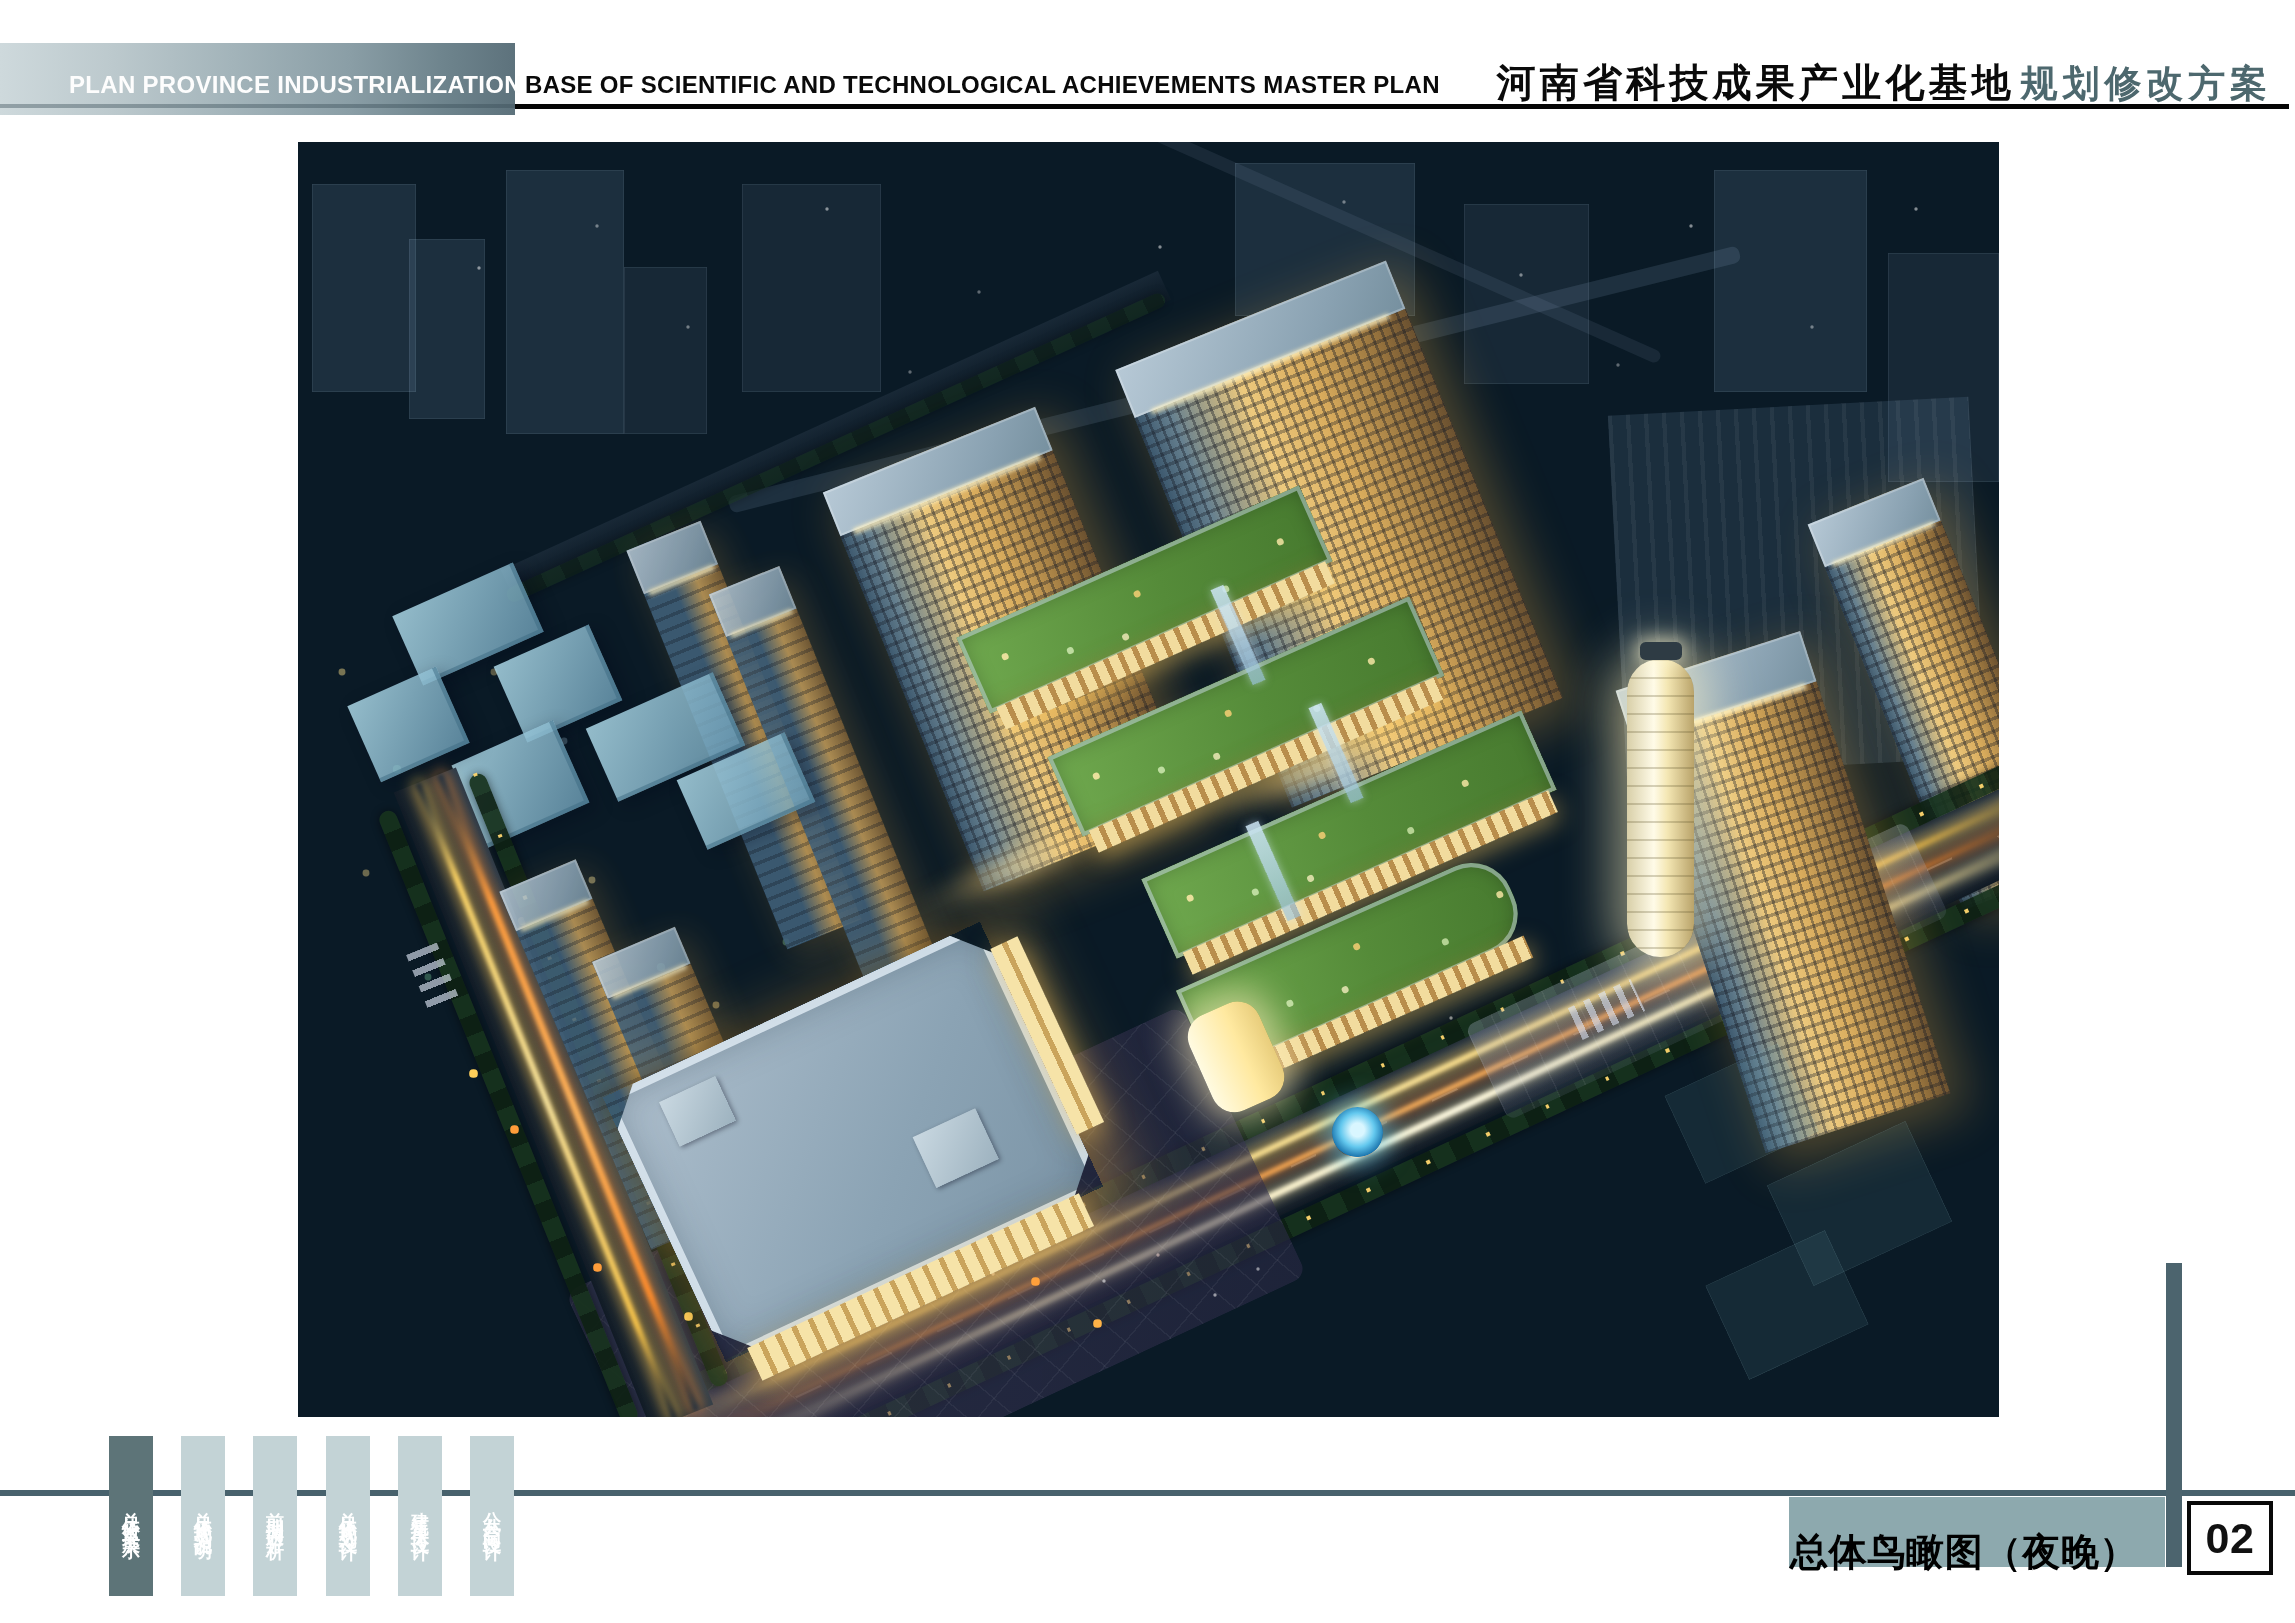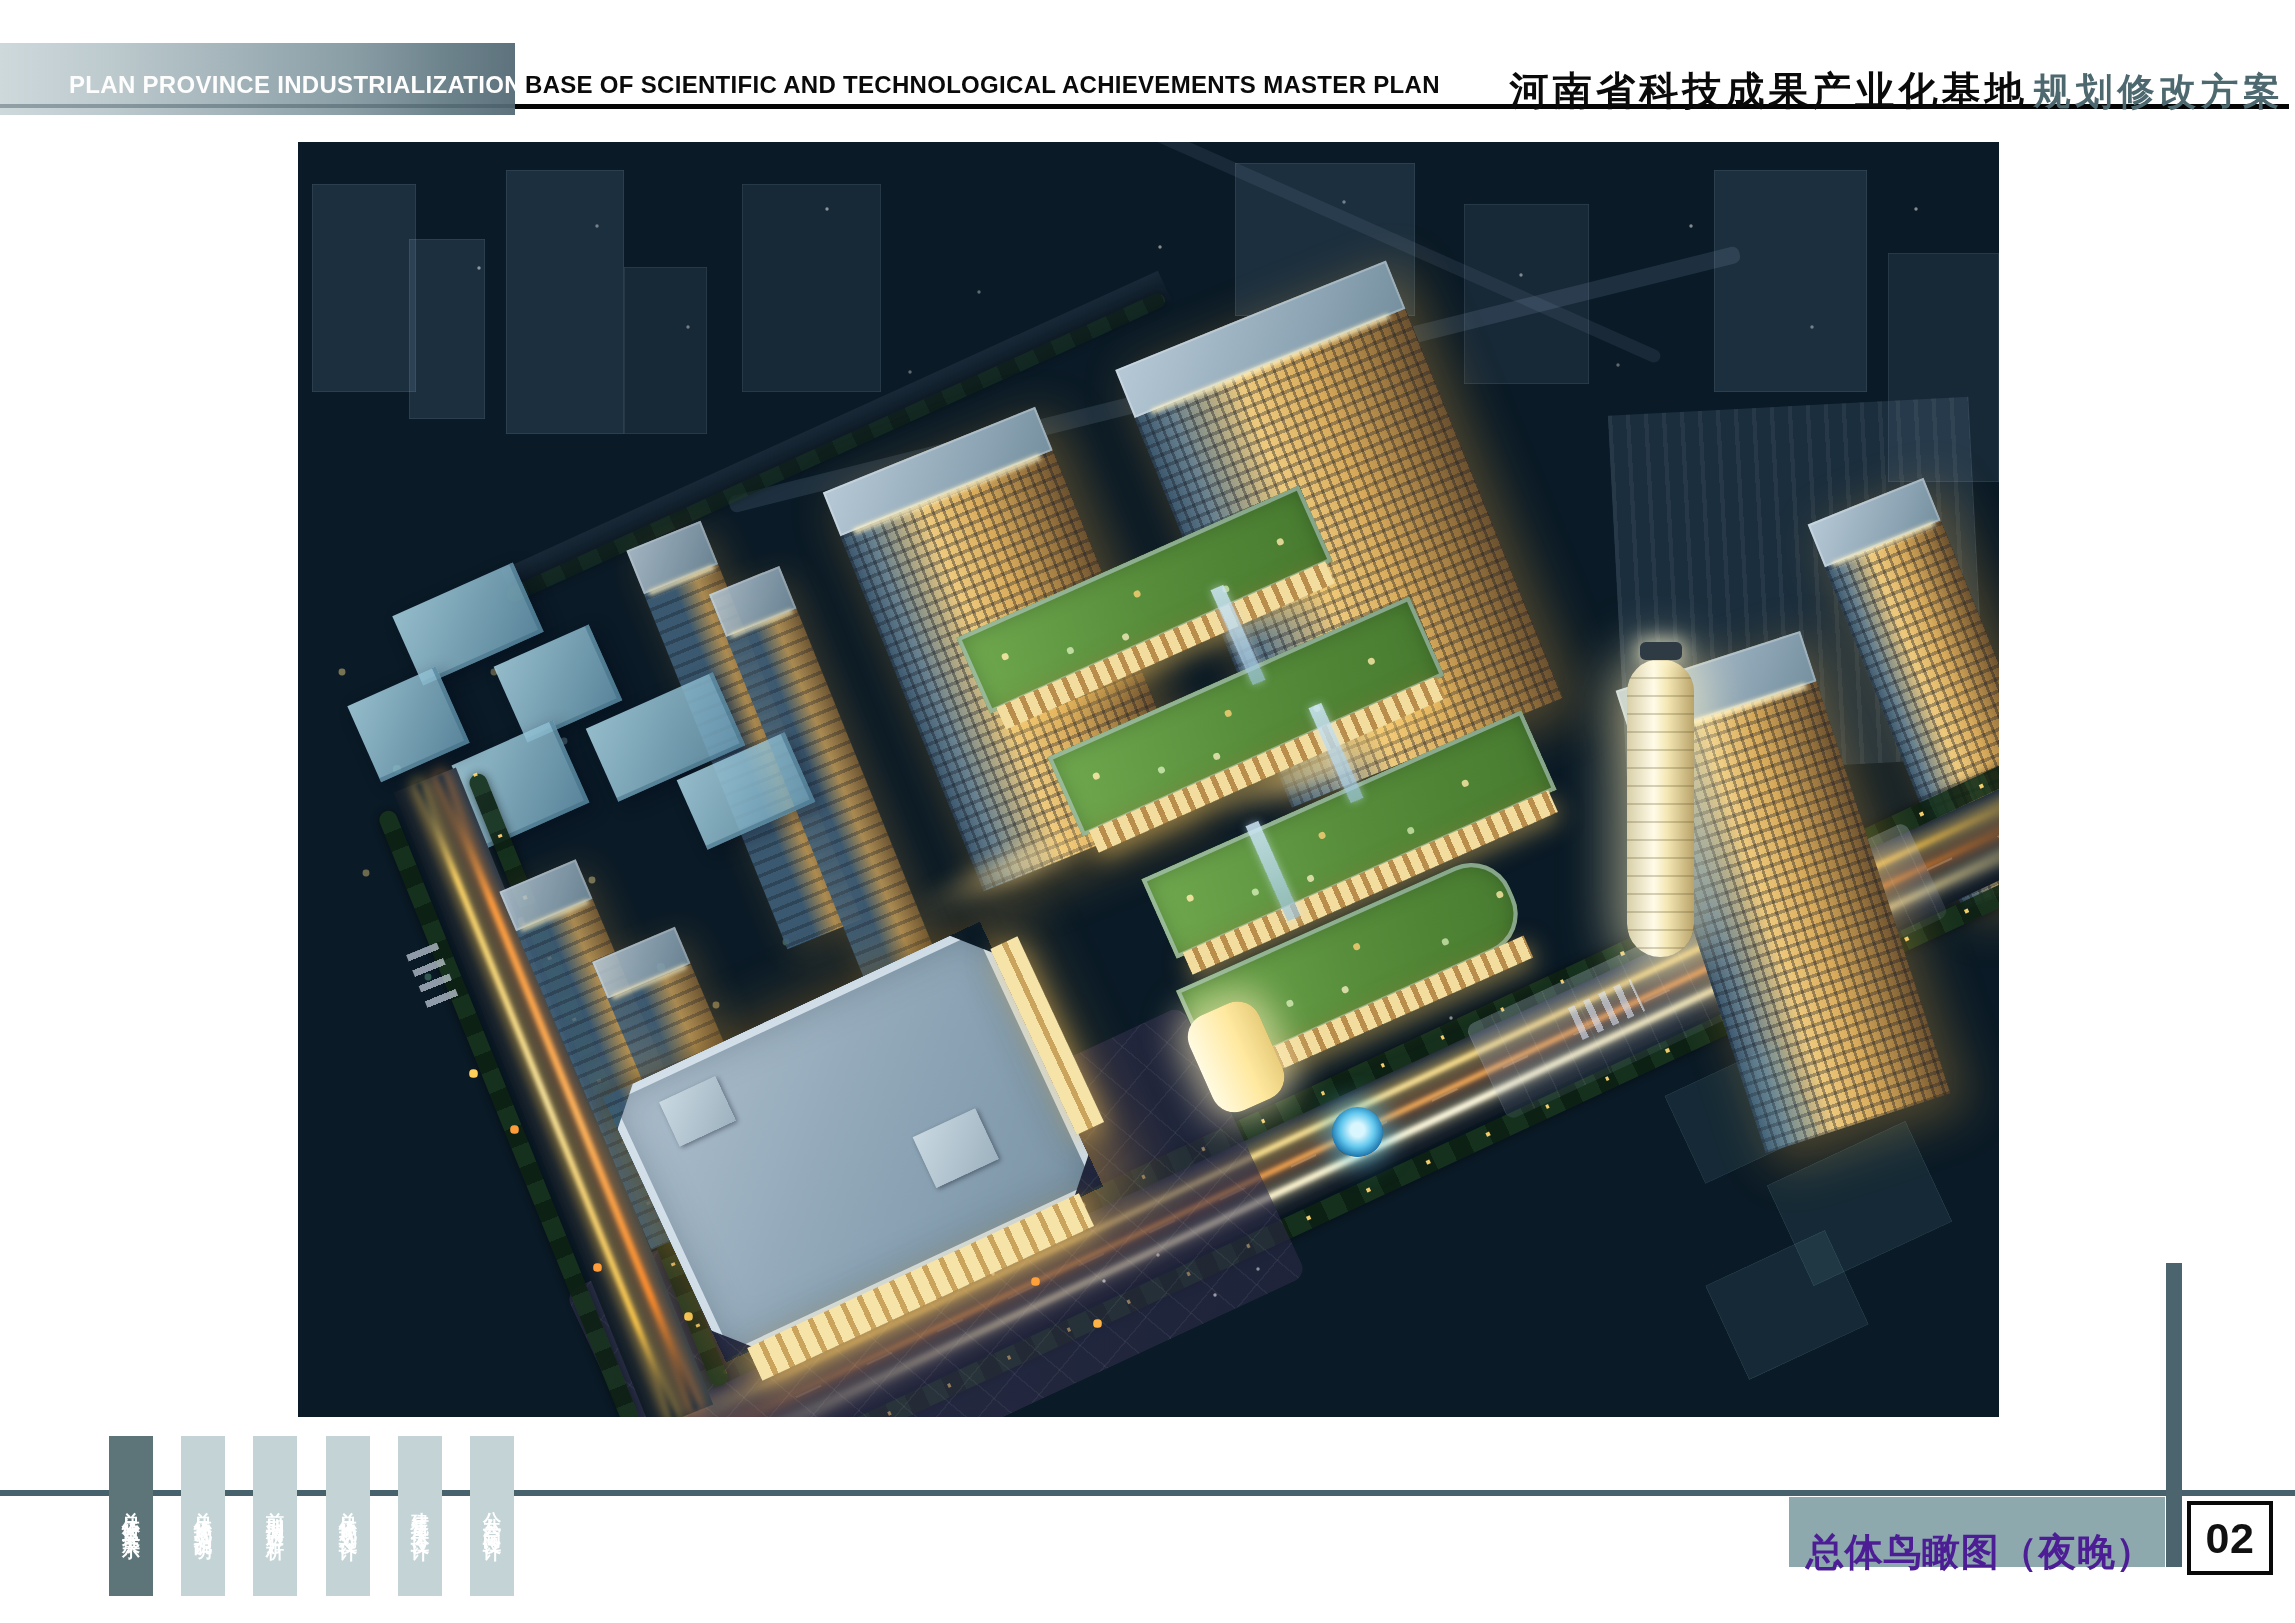--- a/index.html
+++ b/index.html
@@ -12,34 +12,34 @@
 
   
   #header-grad{left:0;top:43px;width:515px;height:72px;
     background:linear-gradient(90deg,#ced9dc 0%,#bcc9cd 22%,#a3b4ba 45%,#8a9ea6 68%,#6e848d 86%,#5d727c 100%);}
   #rule-gray{left:0;top:104px;width:515px;height:4.2px;background:rgba(55,75,85,.40);}
   #rule-black{left:515px;top:104px;width:1774px;height:4.9px;background:#050505;}
   #title-en-white{left:69px;top:71px;font-size:24px;font-weight:700;color:#fdfdfd;
     letter-spacing:0.3px;white-space:nowrap;}
   #title-en-black{left:525px;top:71px;font-size:24px;font-weight:700;color:#0a0a0a;
     letter-spacing:0.3px;white-space:nowrap;}
-  #title-cn{right:10px;top:56px;font-size:39px;font-weight:700;color:#0a0a0a;
-    letter-spacing:4.2px;white-space:nowrap;margin-top:8px;}
+  #title-cn{right:23px;top:56px;font-size:39px;font-weight:700;color:#0a0a0a;
+    letter-spacing:4.2px;white-space:nowrap;}
   #title-cn .sub{color:#4d686e;font-size:37px;margin-left:5.6px;letter-spacing:4.9px;}
 
   
   #footer-rule{left:0;top:1490px;width:2295px;height:5.6px;background:#48626d;}
   .tab{top:1436px;width:44px;height:160px;z-index:3;display:flex;align-items:center;justify-content:center;}
   .tab span{writing-mode:vertical-rl;text-orientation:upright;color:#ffffff;font-weight:700;
     font-size:18px;letter-spacing:6.2px;line-height:44px;}
   .tab.inactive{background:#c3d3d6;}
   .tab.active{background:#5d7478;}
   #caption-bar{left:1789px;top:1497px;width:376px;height:70px;background:#8da9ae;z-index:2;
     display:flex;align-items:center;}
-  #caption-bar span{font-size:38px;font-weight:700;color:#4c1d95;padding-left:17px;letter-spacing:0.7px;white-space:nowrap;margin-top:40px;}
+  #caption-bar span{font-size:38px;font-weight:700;color:#000000;padding-left:1px;letter-spacing:0.7px;white-space:nowrap;margin-top:40px;}
   #side-bar-vert{left:2166px;top:1263px;width:16px;height:304px;background:#4c646e;z-index:3;}
   #page-box{left:2187px;top:1501px;width:78px;height:66px;background:#ffffff;border:4.9px solid #090909;
     z-index:3;display:flex;align-items:center;justify-content:center;}
   #page-box span{font-size:43px;font-weight:600;color:#111;letter-spacing:0.7px;}
 
   
   #render{left:298px;top:142px;width:1701px;height:1275px;overflow:hidden;background:#0a1a26;}
   #sky{left:0;top:0;right:0;bottom:0;
     background:
       radial-gradient(528px 361px at 12% 5%, rgba(130,180,230,.33), transparent 62%),

